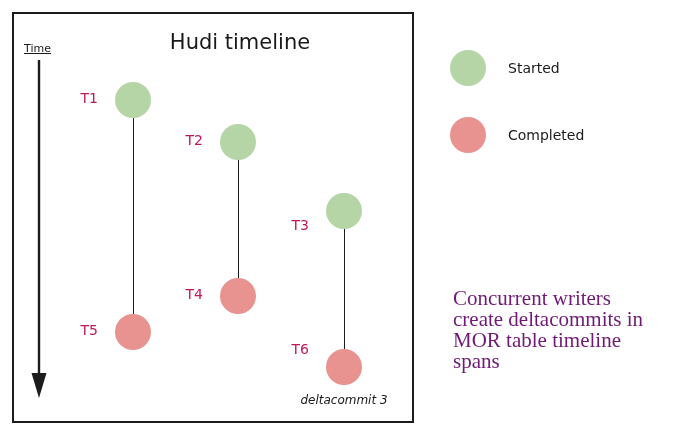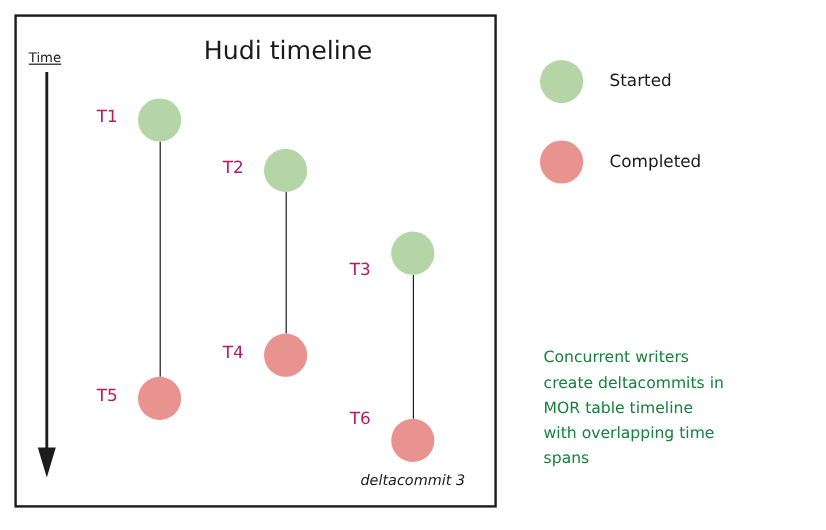--- a/index.html
+++ b/index.html
@@ -117,23 +117,24 @@
     line-height: 18px;
     color: #1a1a1a;
     white-space: nowrap;
   }
 
   
   #annotation {
     left: 453px;
     top: 288px;
     width: 225px;
-    font-size: 13px;
+    font-size: 21px;
     line-height: 21px;
-    color: #15803d;
+    color: #701a75;
+    font-family: Liberation Serif, serif;
   }
   #annotation div { white-space: nowrap; }
 </style>
 </head>
 <body>
 
 <div id="canvas">
 
   <div class="abs" id="timeline-frame"></div>
 
@@ -178,17 +179,16 @@
     <div class="legend-row">
       <span class="legend-swatch node-completed"></span>
       <span class="legend-text">Completed</span>
     </div>
   </div>
 
   <div class="abs" id="annotation">
     <div>Concurrent writers</div>
     <div>create deltacommits in</div>
     <div>MOR table timeline</div>
-    <div>with overlapping time</div>
     <div>spans</div>
   </div>
 
 </div>
 
 </body></html>

